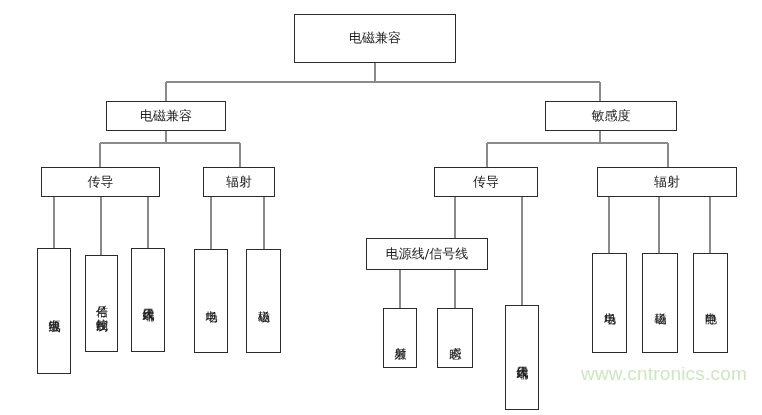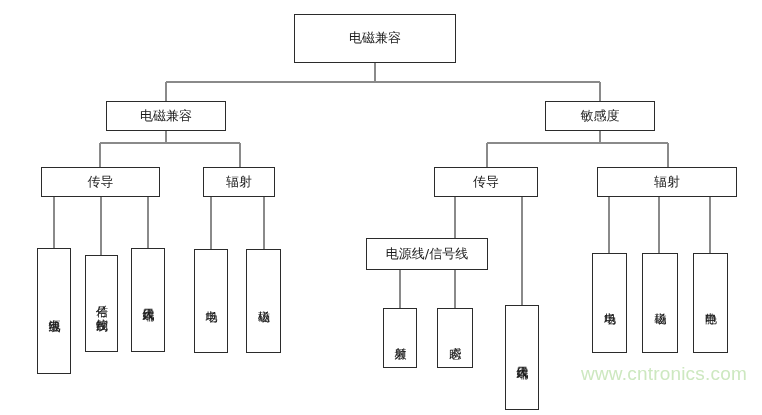--- a/index.html
+++ b/index.html
@@ -112,21 +112,21 @@
   </svg>
 
   <div class="node h fs13" style="left:294px; top:14px; width:162px; height:49px;">
     <span class="lbl">电磁兼容</span>
   </div>
 
   <div class="node h fs13" style="left:106px; top:101px; width:120px; height:30px;">
     <span class="lbl">电磁兼容</span>
   </div>
 
-  <div class="node h fs13" style="left:545px; top:101px; width:110px; height:30px;">
+  <div class="node h fs13" style="left:545px; top:101px; width:132px; height:30px;">
     <span class="lbl">敏感度</span>
   </div>
 
   <div class="node h fs13" style="left:41px; top:167px; width:119px; height:30px;">
     <span class="lbl">传导</span>
   </div>
 
   <div class="node h fs13" style="left:203px; top:167px; width:72px; height:30px;">
     <span class="lbl">辐射</span>
   </div>

